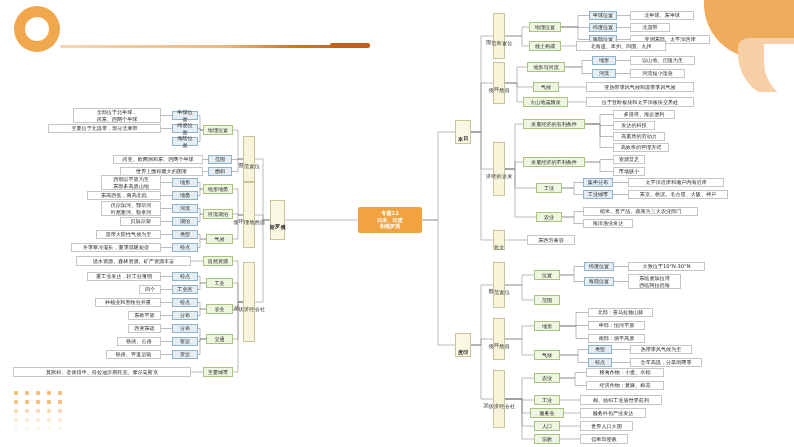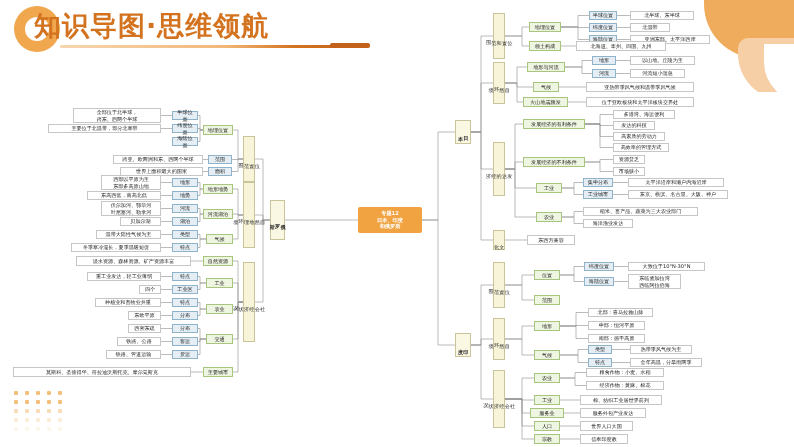--- a/index.html
+++ b/index.html
@@ -120,21 +120,20 @@
     <i></i>
   <i></i>
     <i></i>
     <i></i>
     <i></i>
     <i></i>
 </div>
 
 <div id="header">
   <div id="header-ring"></div>
-  <div id="header-title">知识导图·思维领航</div>
   <div id="header-underline"></div>
   <div id="header-underline-tip"></div>
 </div>
 
 <div id="mindmap">
   <svg id="links">
       <path d="M358 220 L322 220" stroke="#8d8d8d" stroke-width="0.6" fill="none"></path>
       <path d="M322 220 L322 220" stroke="#8d8d8d" stroke-width="0.6" fill="none"></path>
       <path d="M322 220 L285 220" stroke="#8d8d8d" stroke-width="0.6" fill="none"></path>
       <path d="M270 220 L263 220" stroke="#8d8d8d" stroke-width="0.6" fill="none"></path>

